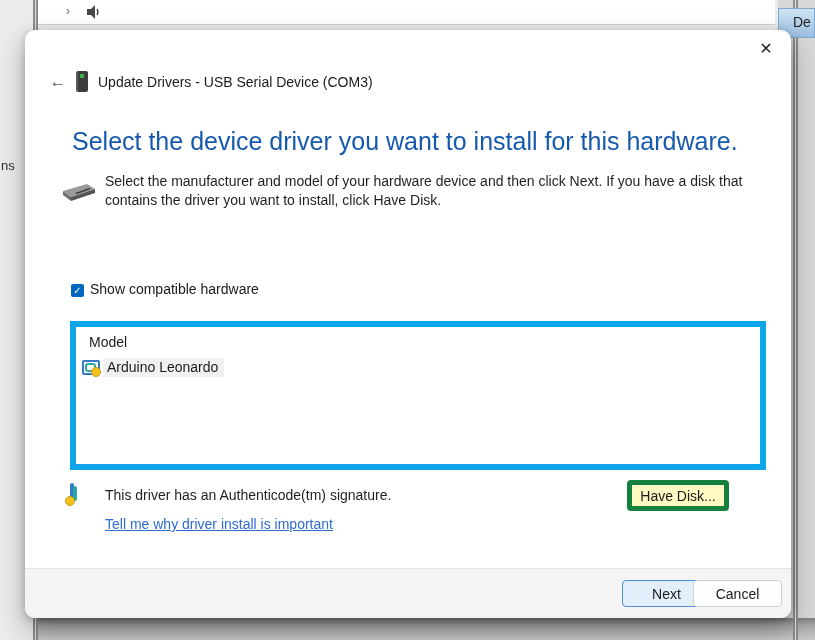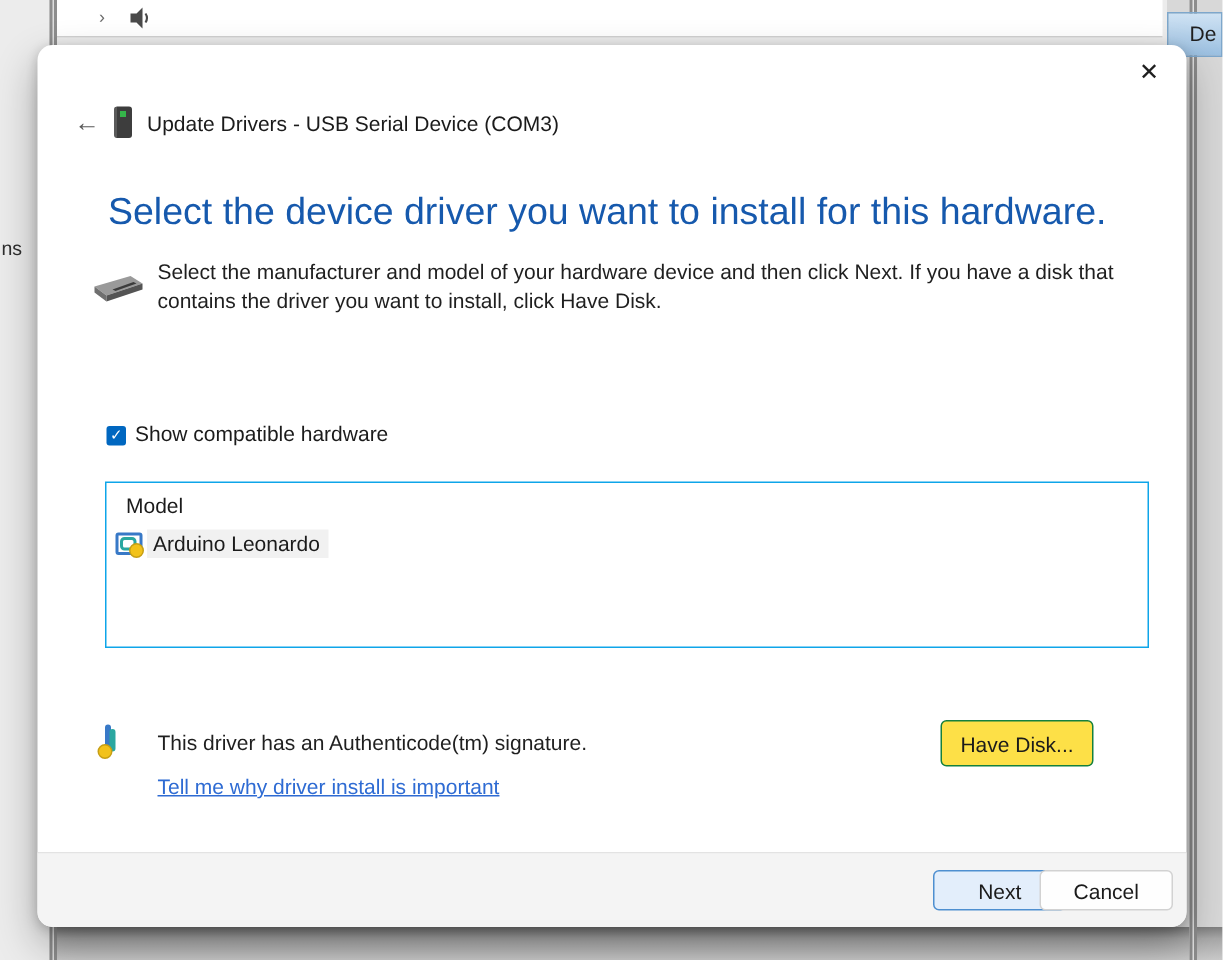--- a/index.html
+++ b/index.html
@@ -40,39 +40,39 @@
 
   .heading { position:absolute; left:47px; top:97px; font-size:25px; color:#1659ad; }
 
   .disk-icon { position:absolute; left:36px; top:149px; }
   .instruction { position:absolute; left:80px; top:142px; width:668px; font-size:14px; line-height:19px; color:#1f1f1f; }
 
   .checkbox { position:absolute; left:46px; top:254px; width:13px; height:13px; background:#0067c0;
               border-radius:2px; color:#ffffff; font-size:10px; line-height:13px; text-align:center; cursor:pointer; }
   .checkbox-label { position:absolute; left:65px; top:251px; font-size:14px; cursor:pointer; }
 
-  .listbox { position:absolute; left:45px; top:291px; width:696px; height:111px; background:#ffffff;
-             border:1px solid #0ea5e9; }
+  .listbox { position:absolute; left:45px; top:291px; width:696px; height:149px; background:#ffffff;
+             border:6px solid #0ea5e9; }
   .list-header { position:absolute; left:13px; top:7px; font-size:14px; color:#1b1b1b; }
   .list-item { position:absolute; left:6px; top:31px; display:flex; align-items:center; cursor:pointer; }
   .driver-icon { position:relative; width:18px; height:15px; border:2px solid #3879c7; border-radius:2px;
                  background:#ffffff; flex:0 0 auto; }
   .driver-icon::before { content:""; position:absolute; left:1px; right:2px; top:1px; bottom:1px;
                          border:2px solid #2aa7a0; border-radius:3px; }
   .driver-icon::after { content:""; position:absolute; right:-3px; bottom:-4px; width:8px; height:8px;
                         background:#f2c21a; border:1px solid #c79f15; border-radius:50%; }
   .list-item-label { font-size:14px; background:#f1f1f1; padding:1px 6px 2px 4px; margin-left:3px; }
 
   .sig-icon { position:absolute; left:45px; top:455px; }
   .sig-icon .driver-icon { width:20px; height:17px; }
   .sig-text { position:absolute; left:80px; top:457px; font-size:14px; color:#1f1f1f; }
   .sig-link { position:absolute; left:80px; top:486px; font-size:14px; color:#2e6bd3; text-decoration:underline; cursor:pointer; }
 
-  .have-disk-btn { position:absolute; left:602px; top:450px; width:102px; height:31px; background:#fde047;
-                   border:1px solid #15803d; border-radius:4px; font-size:14px; color:#1b1b1b; cursor:pointer;
+  .have-disk-btn { position:absolute; left:602px; top:450px; width:102px; height:31px; background:#fef9c3;
+                   border:5px solid #15803d; border-radius:4px; font-size:14px; color:#1b1b1b; cursor:pointer;
                    font-family:"Liberation Sans", sans-serif; }
 
   .footer { position:absolute; left:0; top:538px; width:766px; height:50px; background:#f4f4f4;
             border-top:1px solid #e3e3e3; border-radius:0 0 10px 10px; }
   .next-btn { position:absolute; left:565px; top:11px; width:89px; height:27px; background:#e3eefb;
               border:1px solid #4e8fd0; border-radius:4px; font-size:14px; color:#1b1b1b; cursor:pointer;
               font-family:"Liberation Sans", sans-serif;margin-left:32px; }
   .cancel-btn { position:absolute; left:668px; top:11px; width:89px; height:27px; background:#fefefe;
                 border:1px solid #d2d2d2; border-radius:4px; font-size:14px; color:#1b1b1b; cursor:pointer;
                 font-family:"Liberation Sans", sans-serif; }

